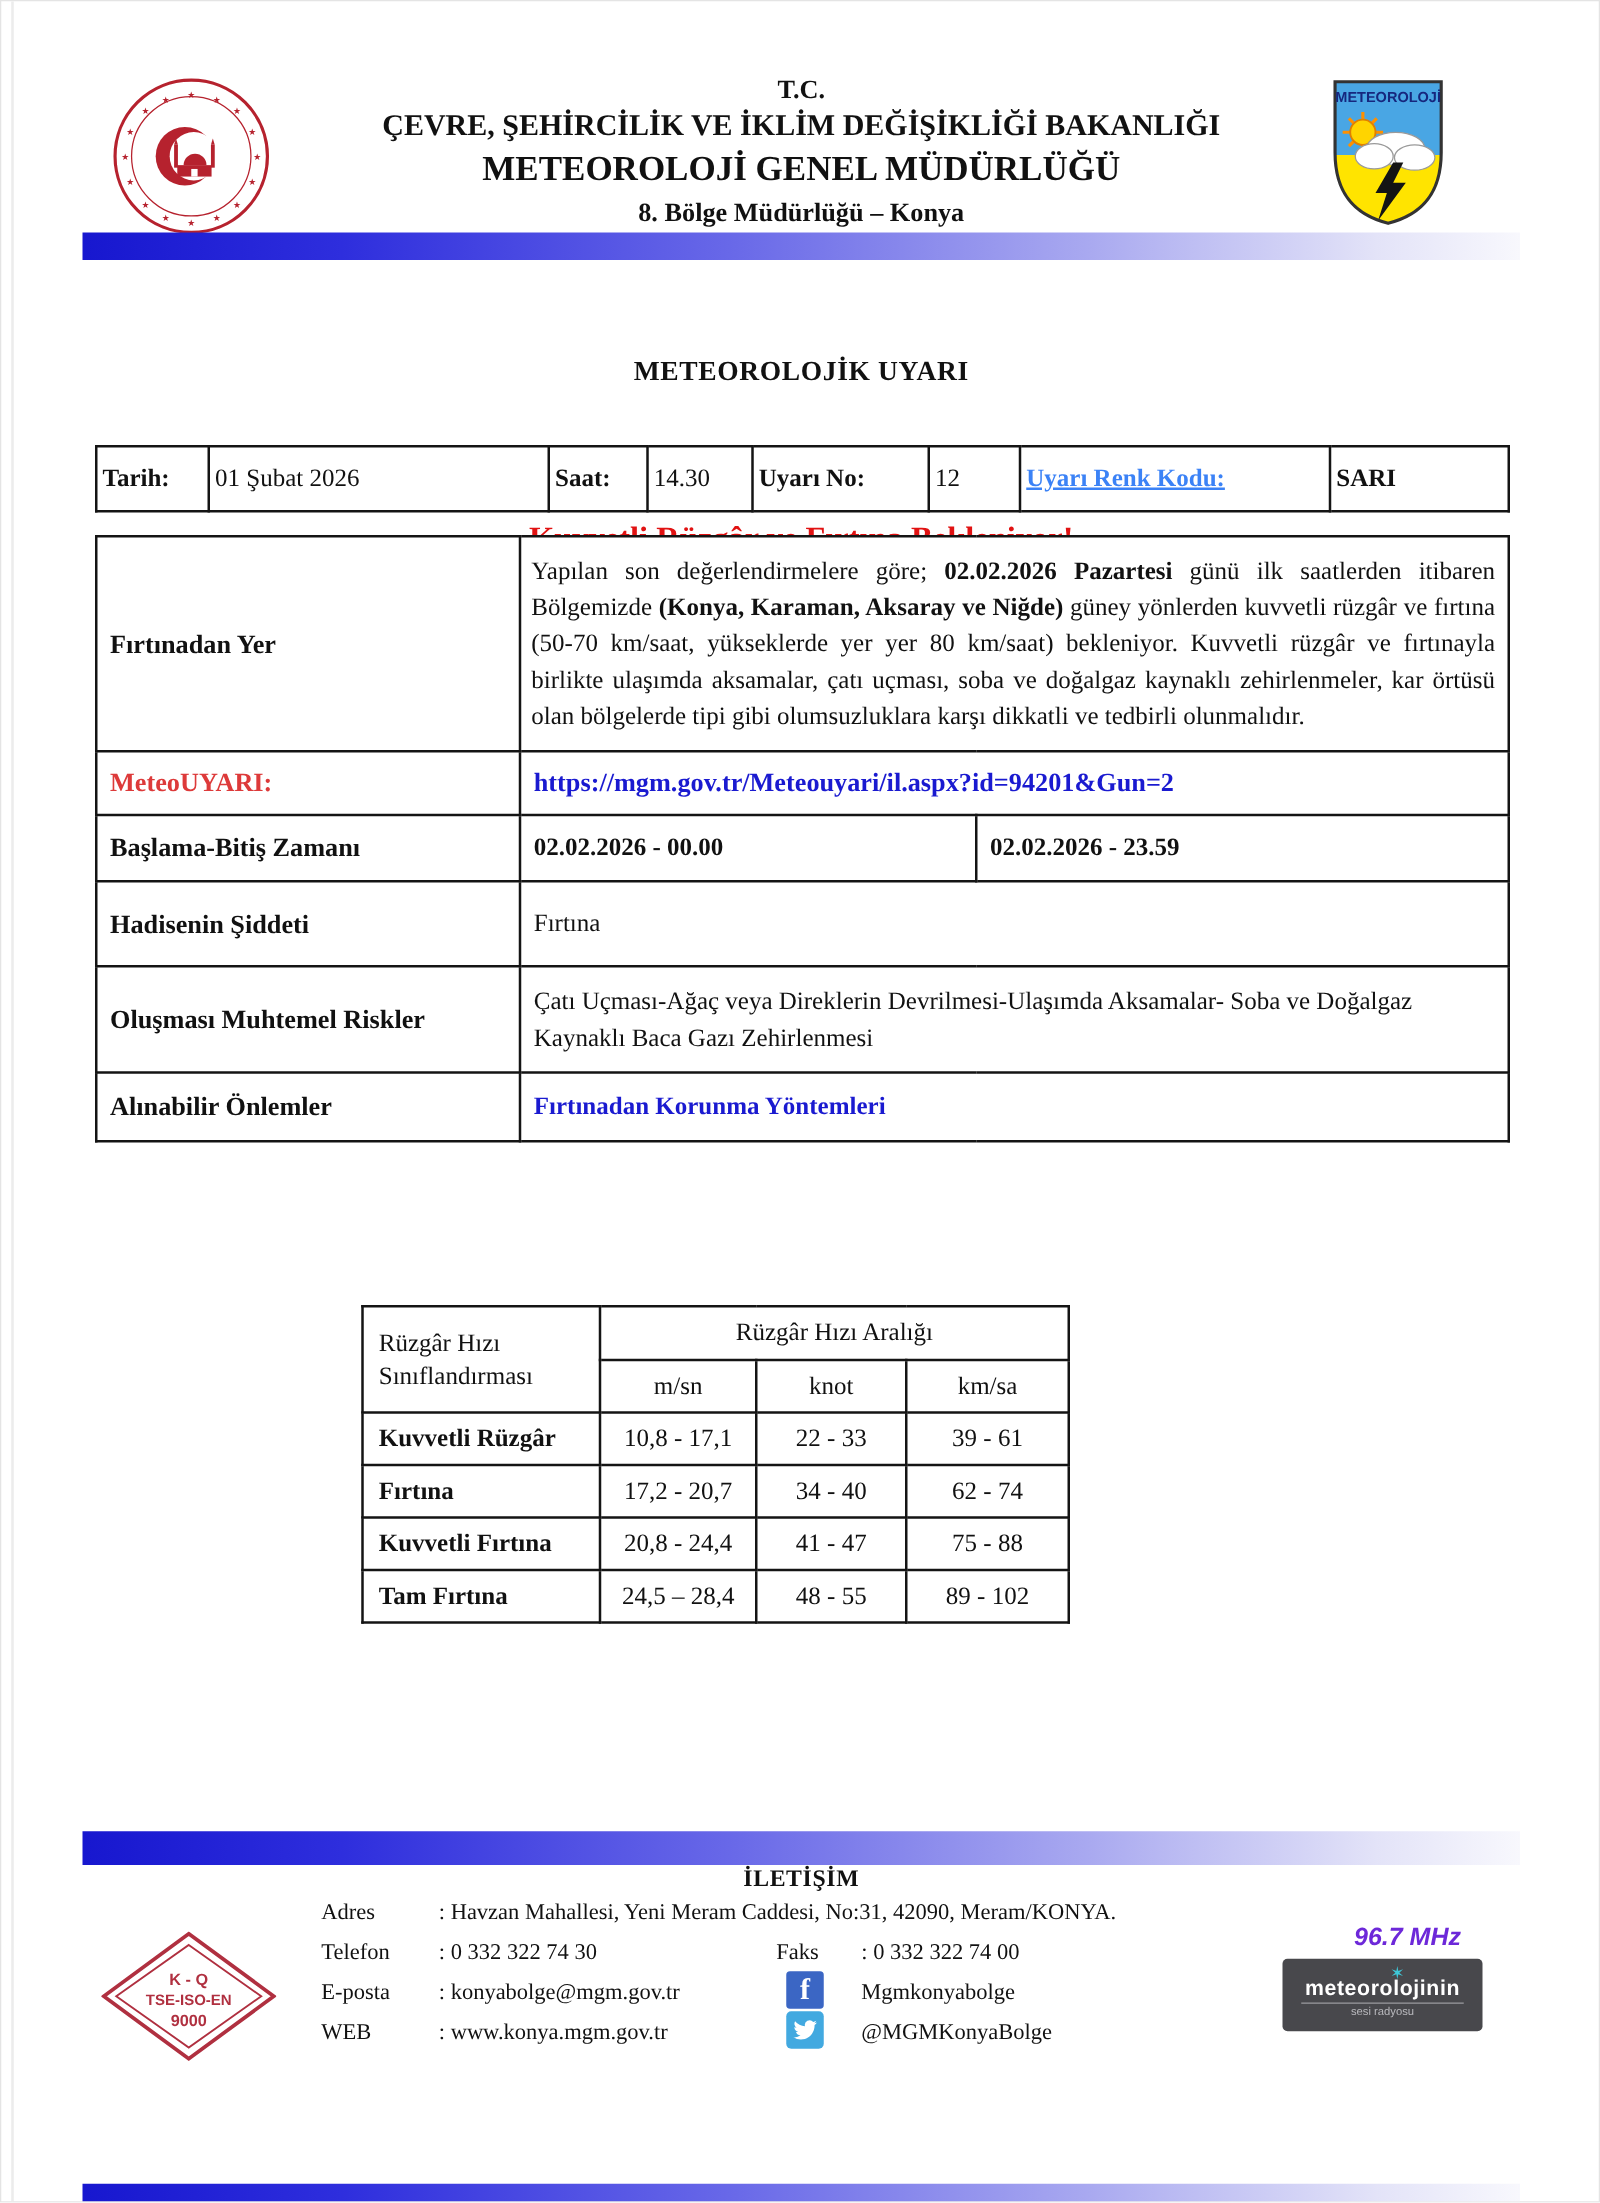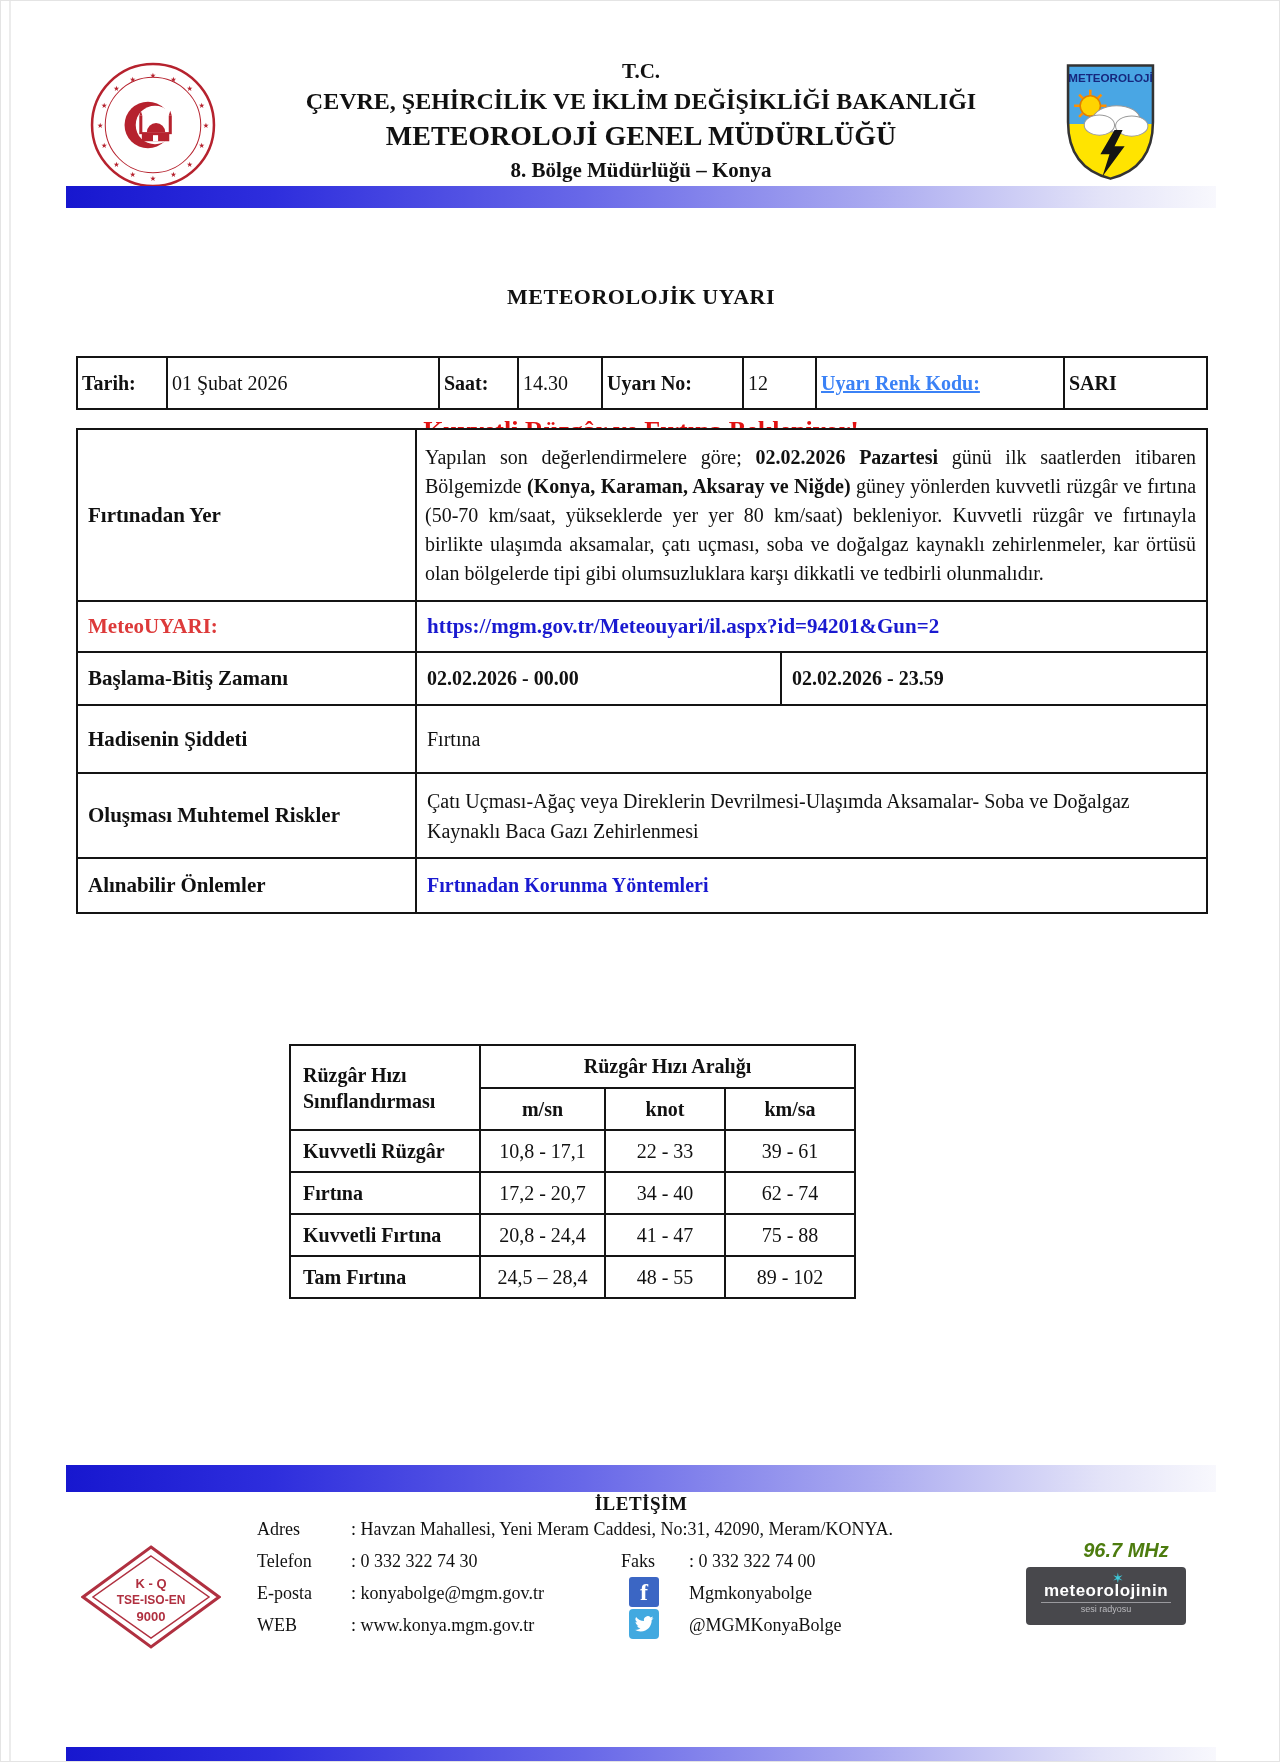--- a/index.html
+++ b/index.html
@@ -46,33 +46,33 @@
   .t2 .lbl { font-weight:bold; font-size:21px; padding-left:10px; }
   .t2 .val { padding:2px 10px; }
   .t2 .just { text-align:justify; line-height:1.45; padding:4px 10px 4px 8px; }
   .red-lbl { color:#dd3a3a; }
   .link-blue { color:#1a1ad0; font-weight:bold; cursor:pointer; }
   .t2 .bold-val { font-weight:bold; }
 
   .t3 { left:288px; top:1043px; width:565px; }
   .t3 td { text-align:center; padding:2px 6px; }
   .t3 .name { text-align:left; font-weight:bold; padding-left:12px; }
-  .t3 .hdr { font-weight:bold;margin-top:16px; }
+  .t3 .hdr { font-weight:normal;margin-top:16px; }
 
   
   .footer-title { position:absolute; left:75px; top:1492px; width:1130px; text-align:center;
                   font-size:19px; font-weight:bold; letter-spacing:.5px; }
   .c-item { position:absolute; font-size:18px; white-space:nowrap; }
   .fb-icon { position:absolute; left:628px; top:1576px; width:30px; height:30px; background:#3b66c4;
              border-radius:3px; color:#fff; text-align:center; font-size:24px; font-weight:bold; line-height:30px; }
   .tw-icon { position:absolute; left:628px; top:1608px; width:30px; height:30px; background:#42a9e0;
              border-radius:4px; display:flex; align-items:center; justify-content:center; }
   .tse-logo { position:absolute; left:80px; top:1544px; }
   .radio-freq { position:absolute; left:1055px; top:1538px; width:140px; text-align:center;
-                font-size:20px; font-weight:bold; font-style:italic; color:#4d7c0f;
+                font-size:20px; font-weight:bold; font-style:italic; color:#6d28d9;
                 font-family:"Liberation Sans",sans-serif; }
   .radio-box { position:absolute; left:1025px; top:1566px; width:160px; height:58px; background:#48484c;
                border-radius:4px; text-align:center; color:#fff; font-family:"Liberation Sans",sans-serif; }
   .radio-name { font-size:17px; font-weight:bold; letter-spacing:.5px; margin-top:14px;
                 border-bottom:1px solid #9a9a9e; display:inline-block; padding:0 3px 1px; }
   .radio-sub { font-size:9px; color:#b9b9bd; margin-top:1px; }
   .radio-star { position:absolute; left:86px; top:3px; color:#3ec8d8; font-size:14px; }
 </style>
 </head>
 <body>

